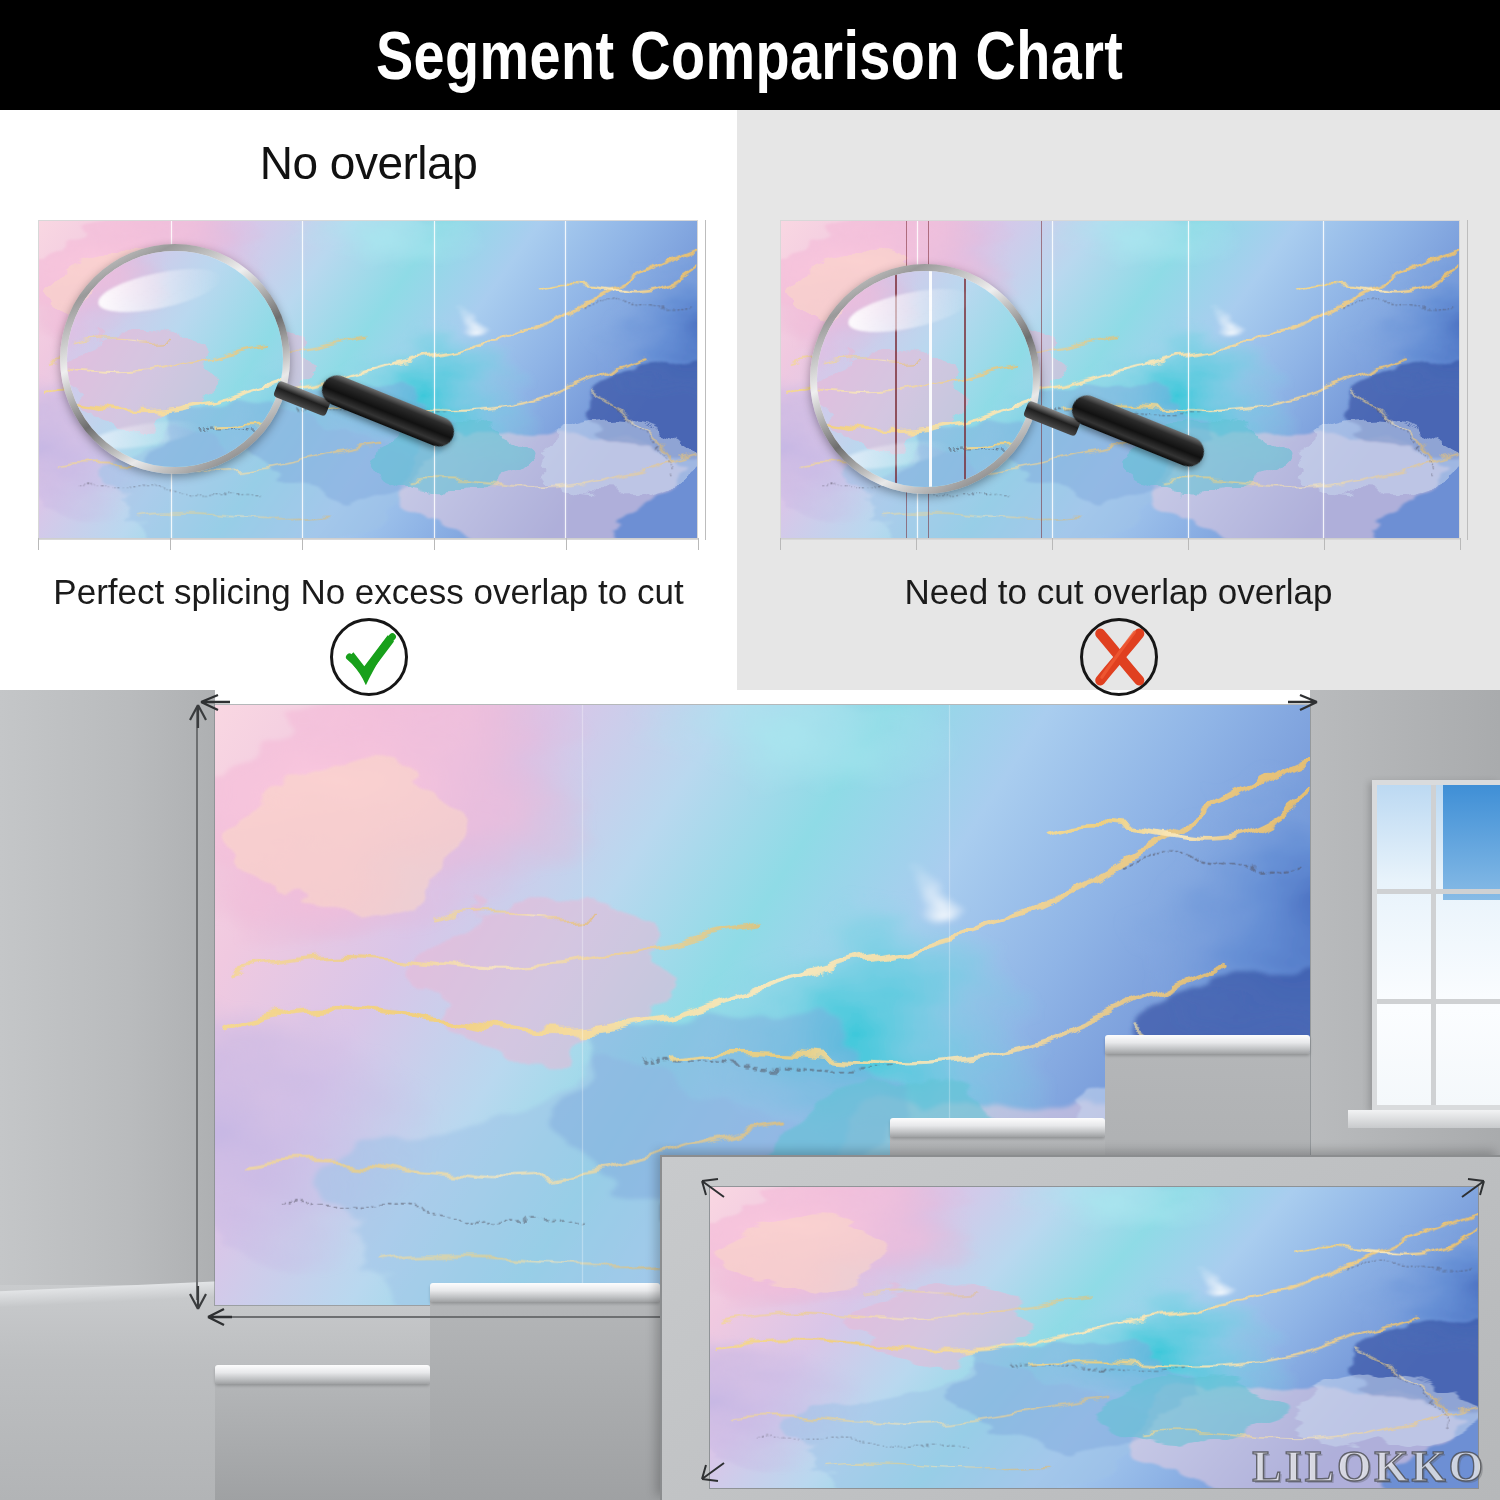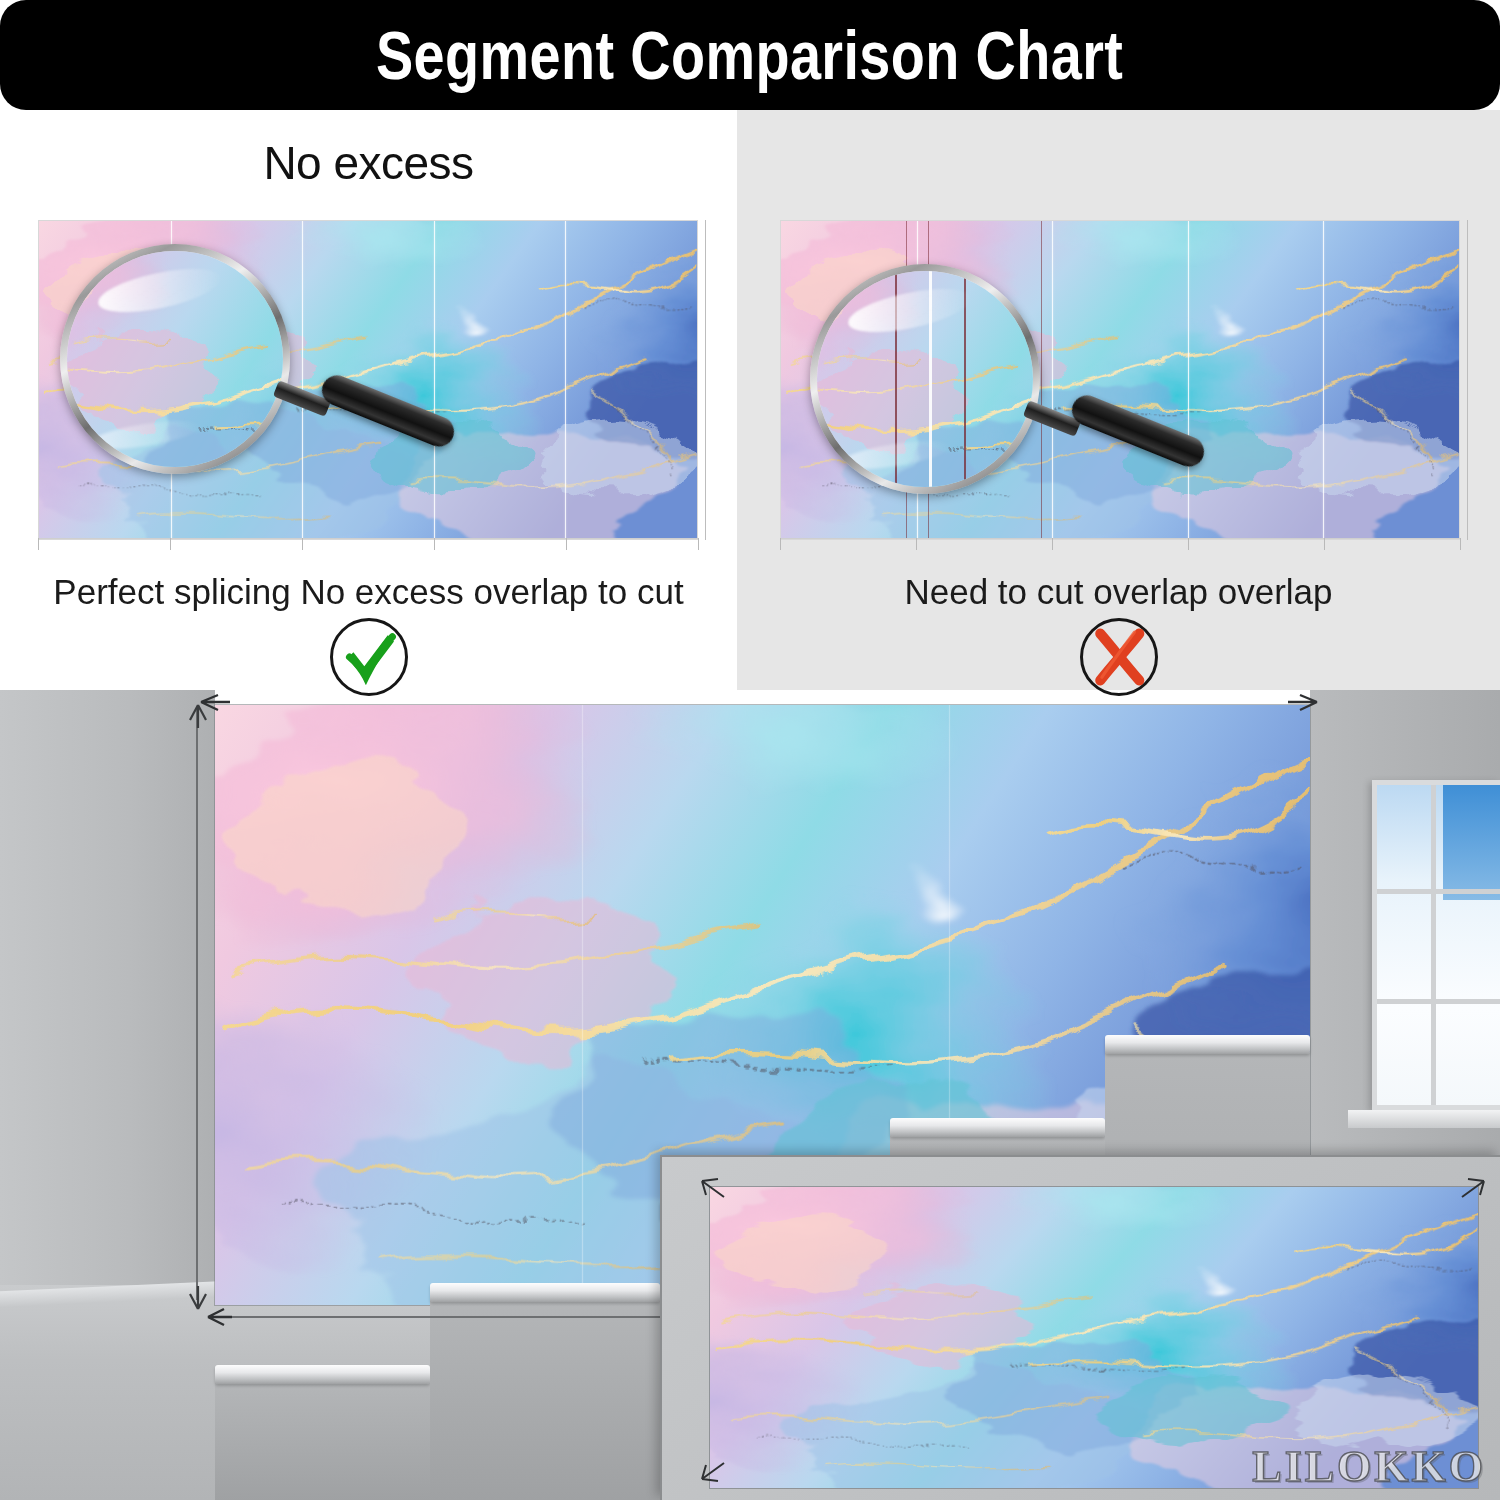--- a/index.html
+++ b/index.html
@@ -4,21 +4,21 @@
 <style>
   * { box-sizing: border-box; margin:0; padding:0; }
   html,body { width:1500px; height:1500px; overflow:hidden; background:#fff;
               font-family:"Liberation Sans", sans-serif; }
 
   #page { position:relative; width:1500px; height:1500px; }
 
   
   .banner {
     position:absolute; left:0; top:0; width:1500px; height:110px;
-    background:#000; display:flex; align-items:center; justify-content:center;border-radius:26px;
+    background:#000; display:flex; align-items:center; justify-content:center;
   }
   .banner-title {
     color:#fff; font-size:68px; font-weight:700; letter-spacing:0.5px;
     transform:scaleX(0.82); transform-origin:center;
     font-family:"Liberation Sans", sans-serif; white-space:nowrap;
   }
 
   
   .compare { position:absolute; left:0; top:110px; width:1500px; height:580px; display:flex; }
   .cmp-col { position:relative; height:580px; }
@@ -273,21 +273,21 @@
 
 <div id="page">
 
   <div class="banner">
     <div class="banner-title">Segment Comparison Chart</div>
   </div>
 
   <div class="compare">
 
     <div class="cmp-col cmp-left">
-      <div class="cmp-head">No excess</div>
+      <div class="cmp-head">No overlap</div>
 
       <div class="strip-wrap strip-left">
         <div class="strip">
           <svg class="art" viewBox="0 0 1000 560" preserveAspectRatio="none">
             <use href="#marbleArt"></use>
           </svg>
           <div class="seam" style="left:20%"></div>
           <div class="seam" style="left:40%"></div>
           <div class="seam" style="left:60%"></div>
           <div class="seam" style="left:80%"></div>

